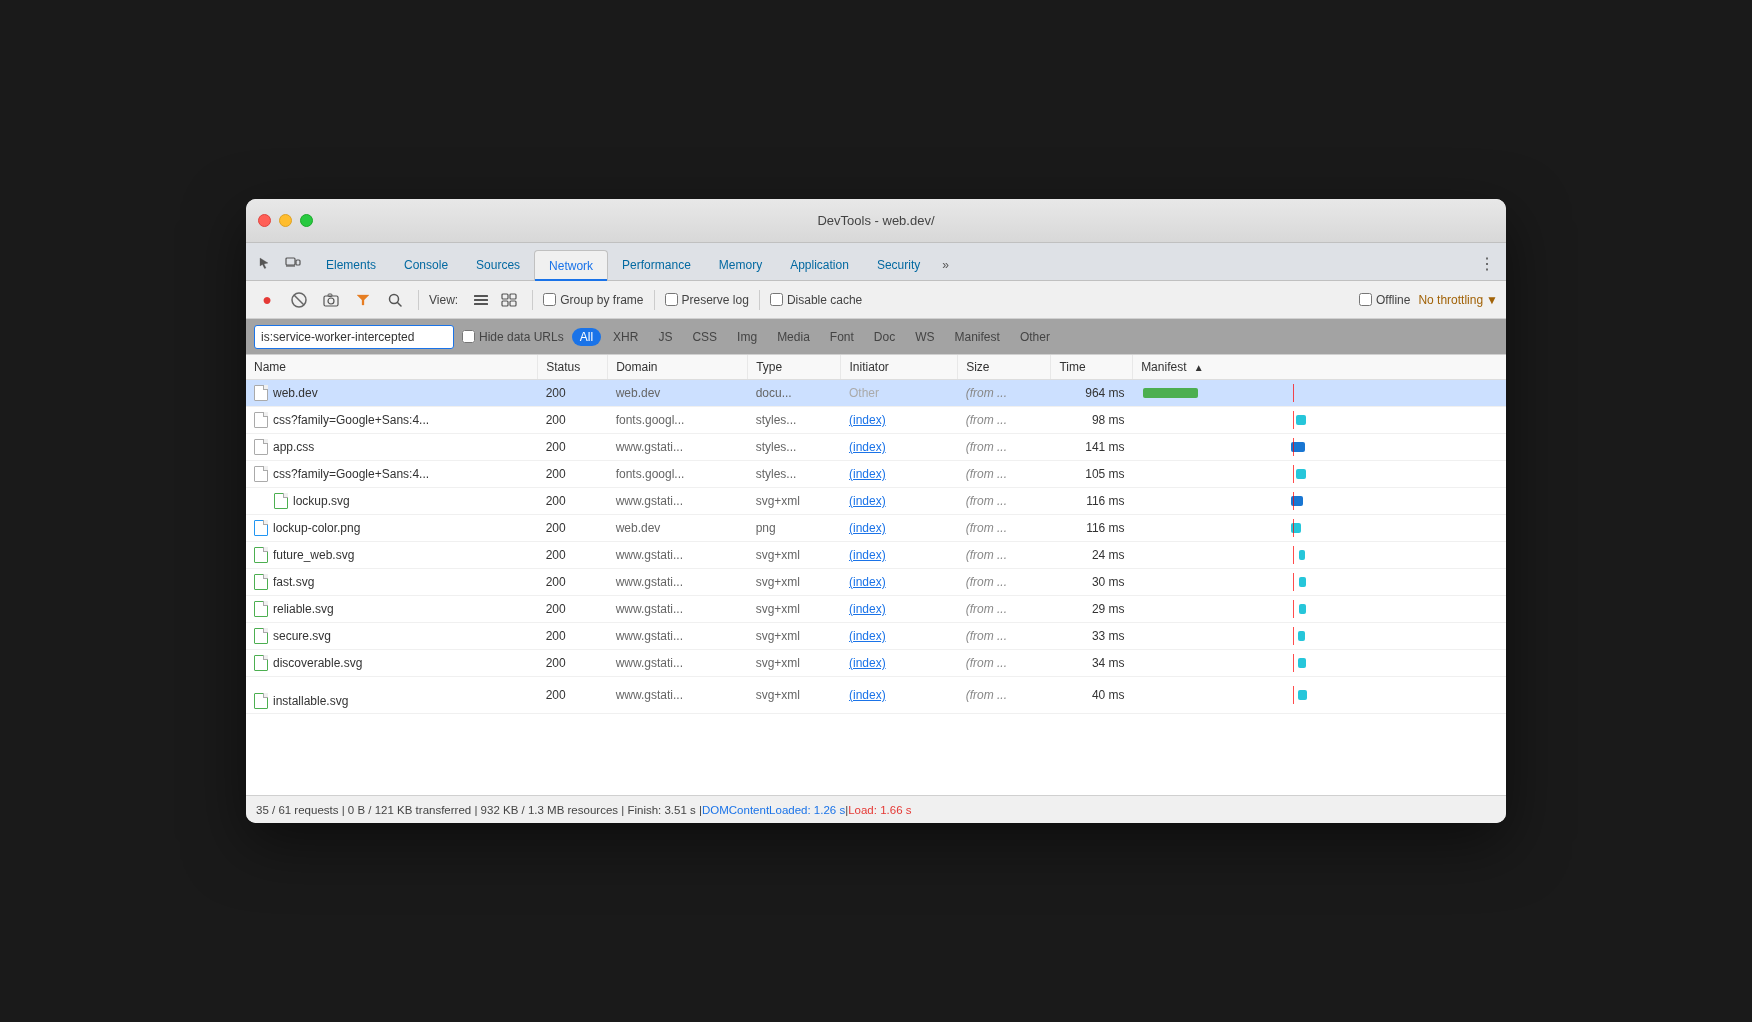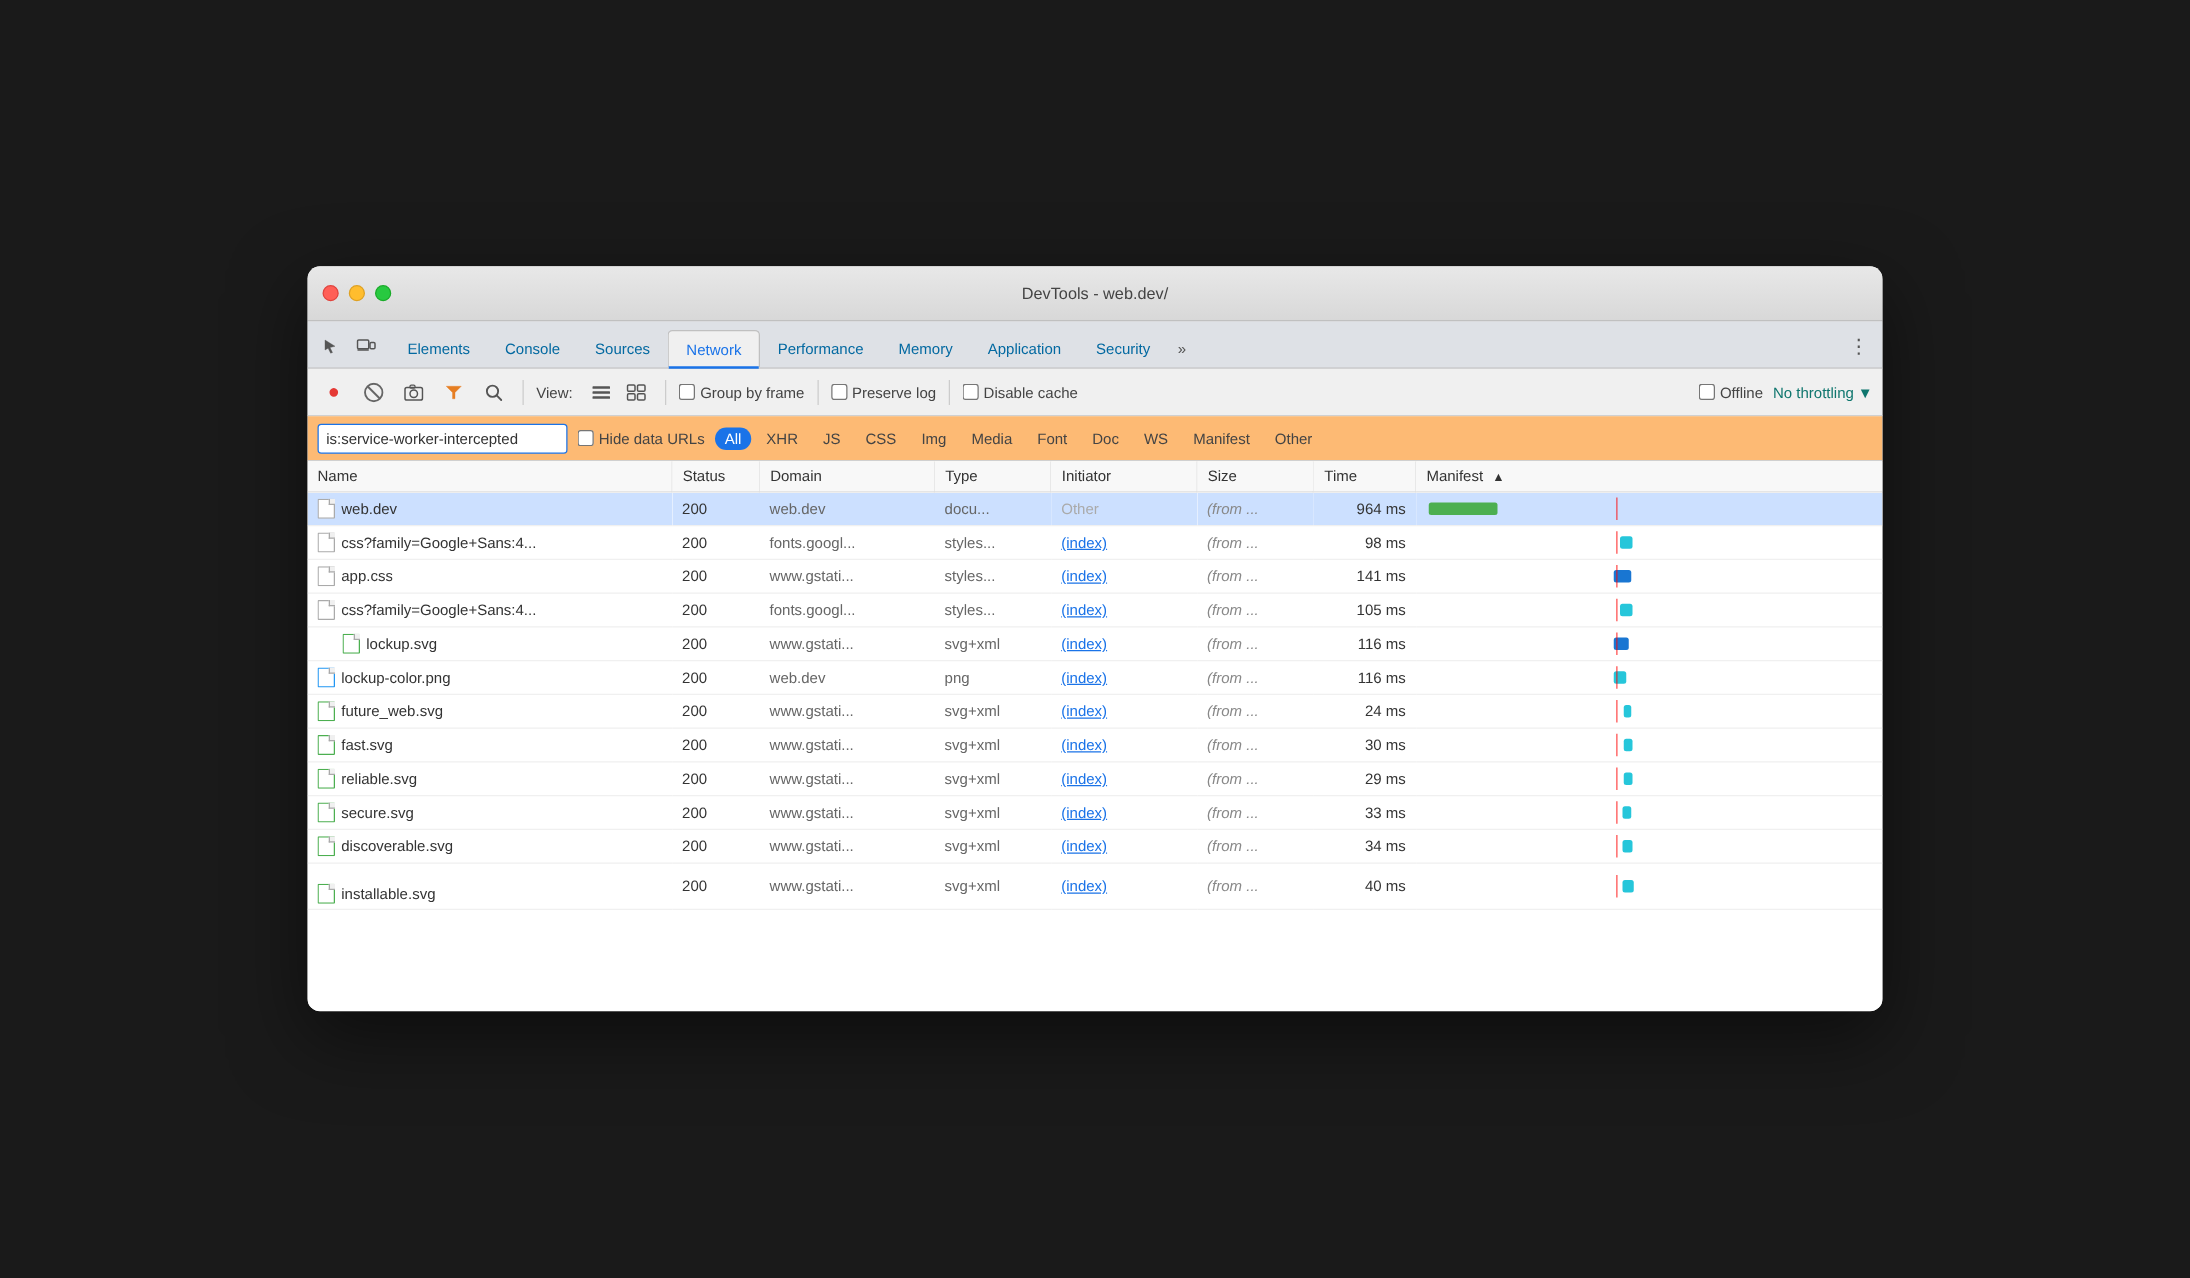--- a/index.html
+++ b/index.html
@@ -157,27 +157,27 @@
       color: #555;
     }
     .toolbar-end {
       margin-left: auto;
       display: flex; align-items: center; gap: 8px;
     }
     .throttle-select {
       font-size: 12px;
       background: transparent;
       border: none;
-      color: #0f766e;
+      color: #a16207;
       cursor: pointer;
       display: flex; align-items: flex-end; gap: 3px;
     }
     
     .filter-bar {
-      background: #fdba74;
+      background: #a3a3a3;
       border-bottom: 1px solid #d0d0d0;
       height: 36px;
       display: flex;
       align-items: center;
       padding: 0 8px;
       gap: 8px;
     }
     .filter-input-wrap {
       border: 1.5px solid #1a73e8;
       border-radius: 3px;
@@ -743,13 +743,19 @@
               <div class="wf-container" style="position: relative; height: 18px;">
                 <div class="wf-bar teal" style="left: 157px; width: 9px;"></div>
                 <div class="wf-line" style="left: 152px;"></div>
               </div>
             </td>
           </tr>
         </tbody>
     </table>
   </div>
 
+  <div class="status-bar">
+    <span>35 / 61 requests | 0 B / 121 KB transferred | 932 KB / 1.3 MB resources | Finish: 3.51 s | </span>
+    <span class="status-link">DOMContentLoaded: 1.26 s</span>
+    <span> | </span>
+    <span class="status-load">Load: 1.66 s</span>
+  </div>
 </div>
 
 </body></html>

